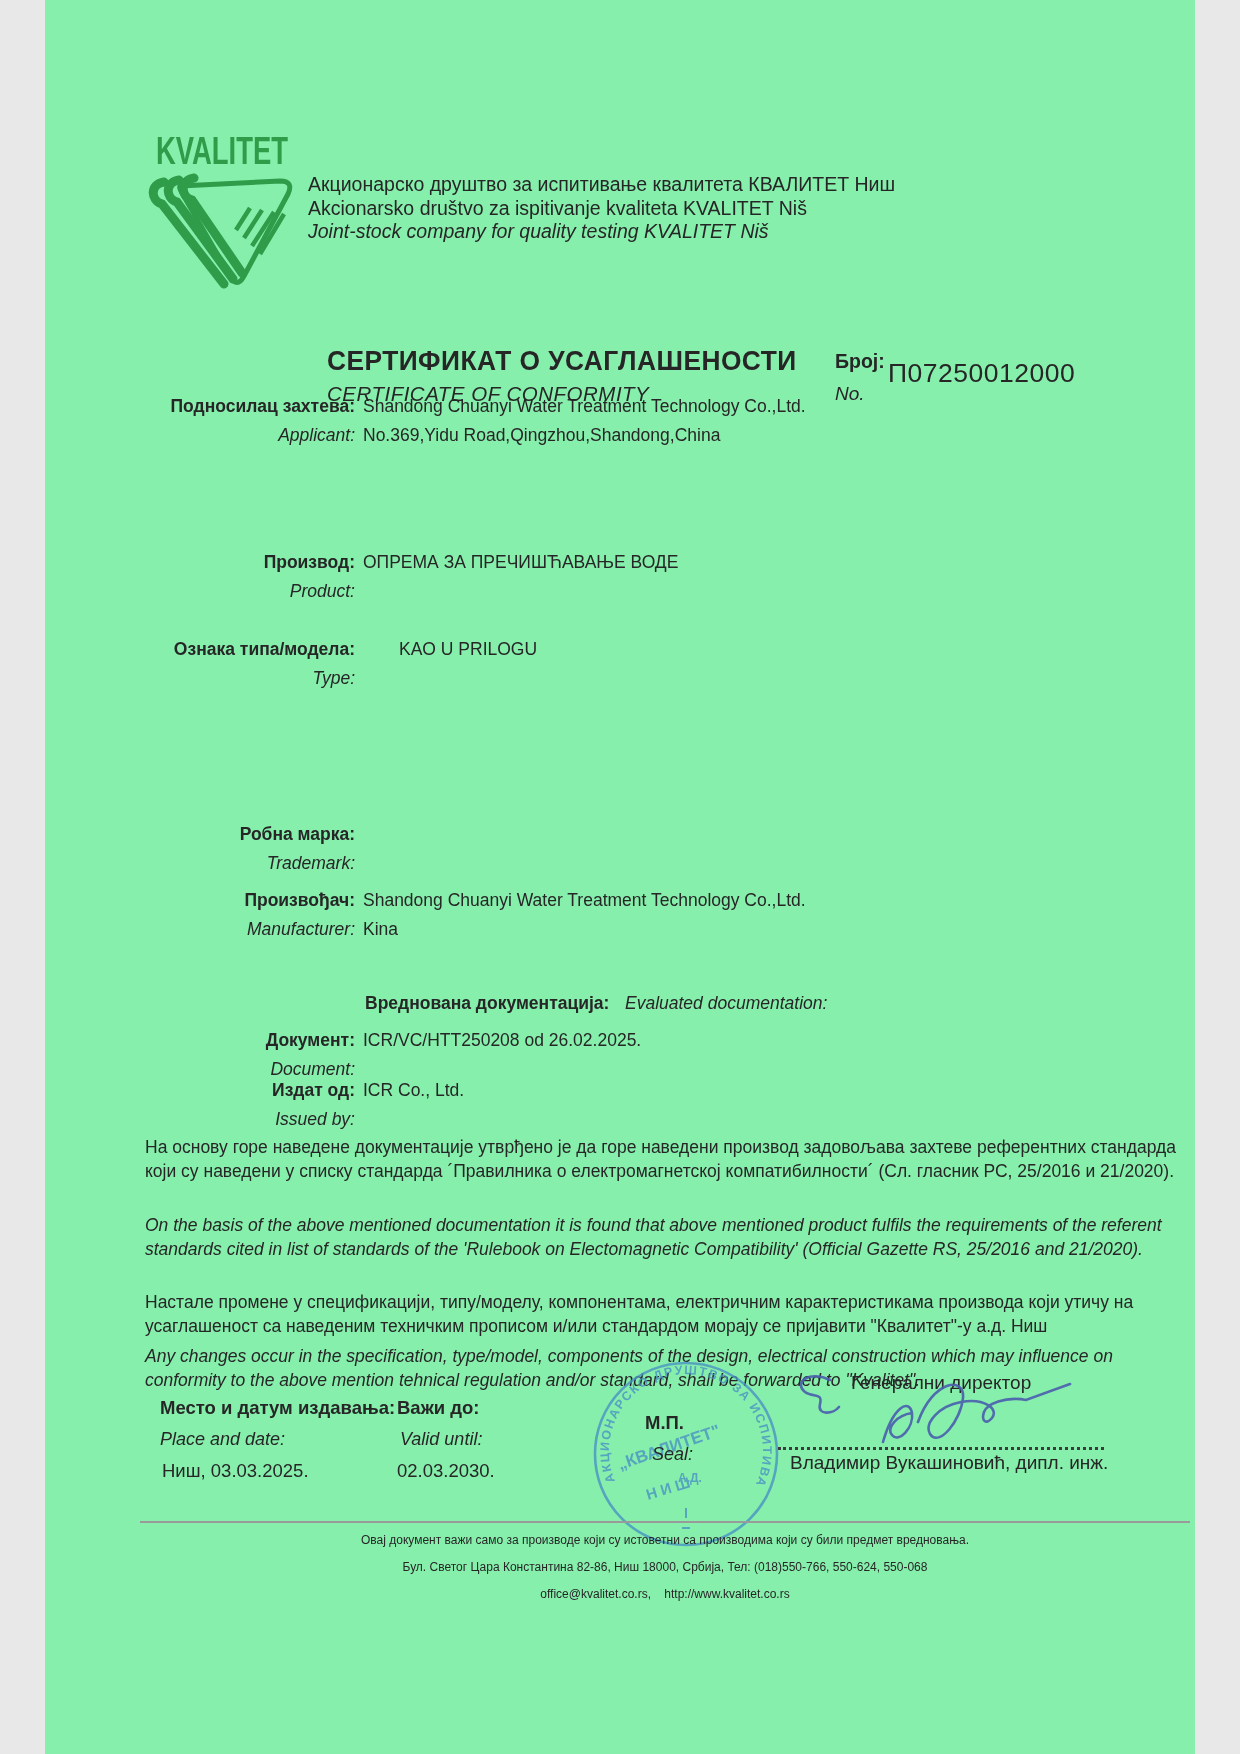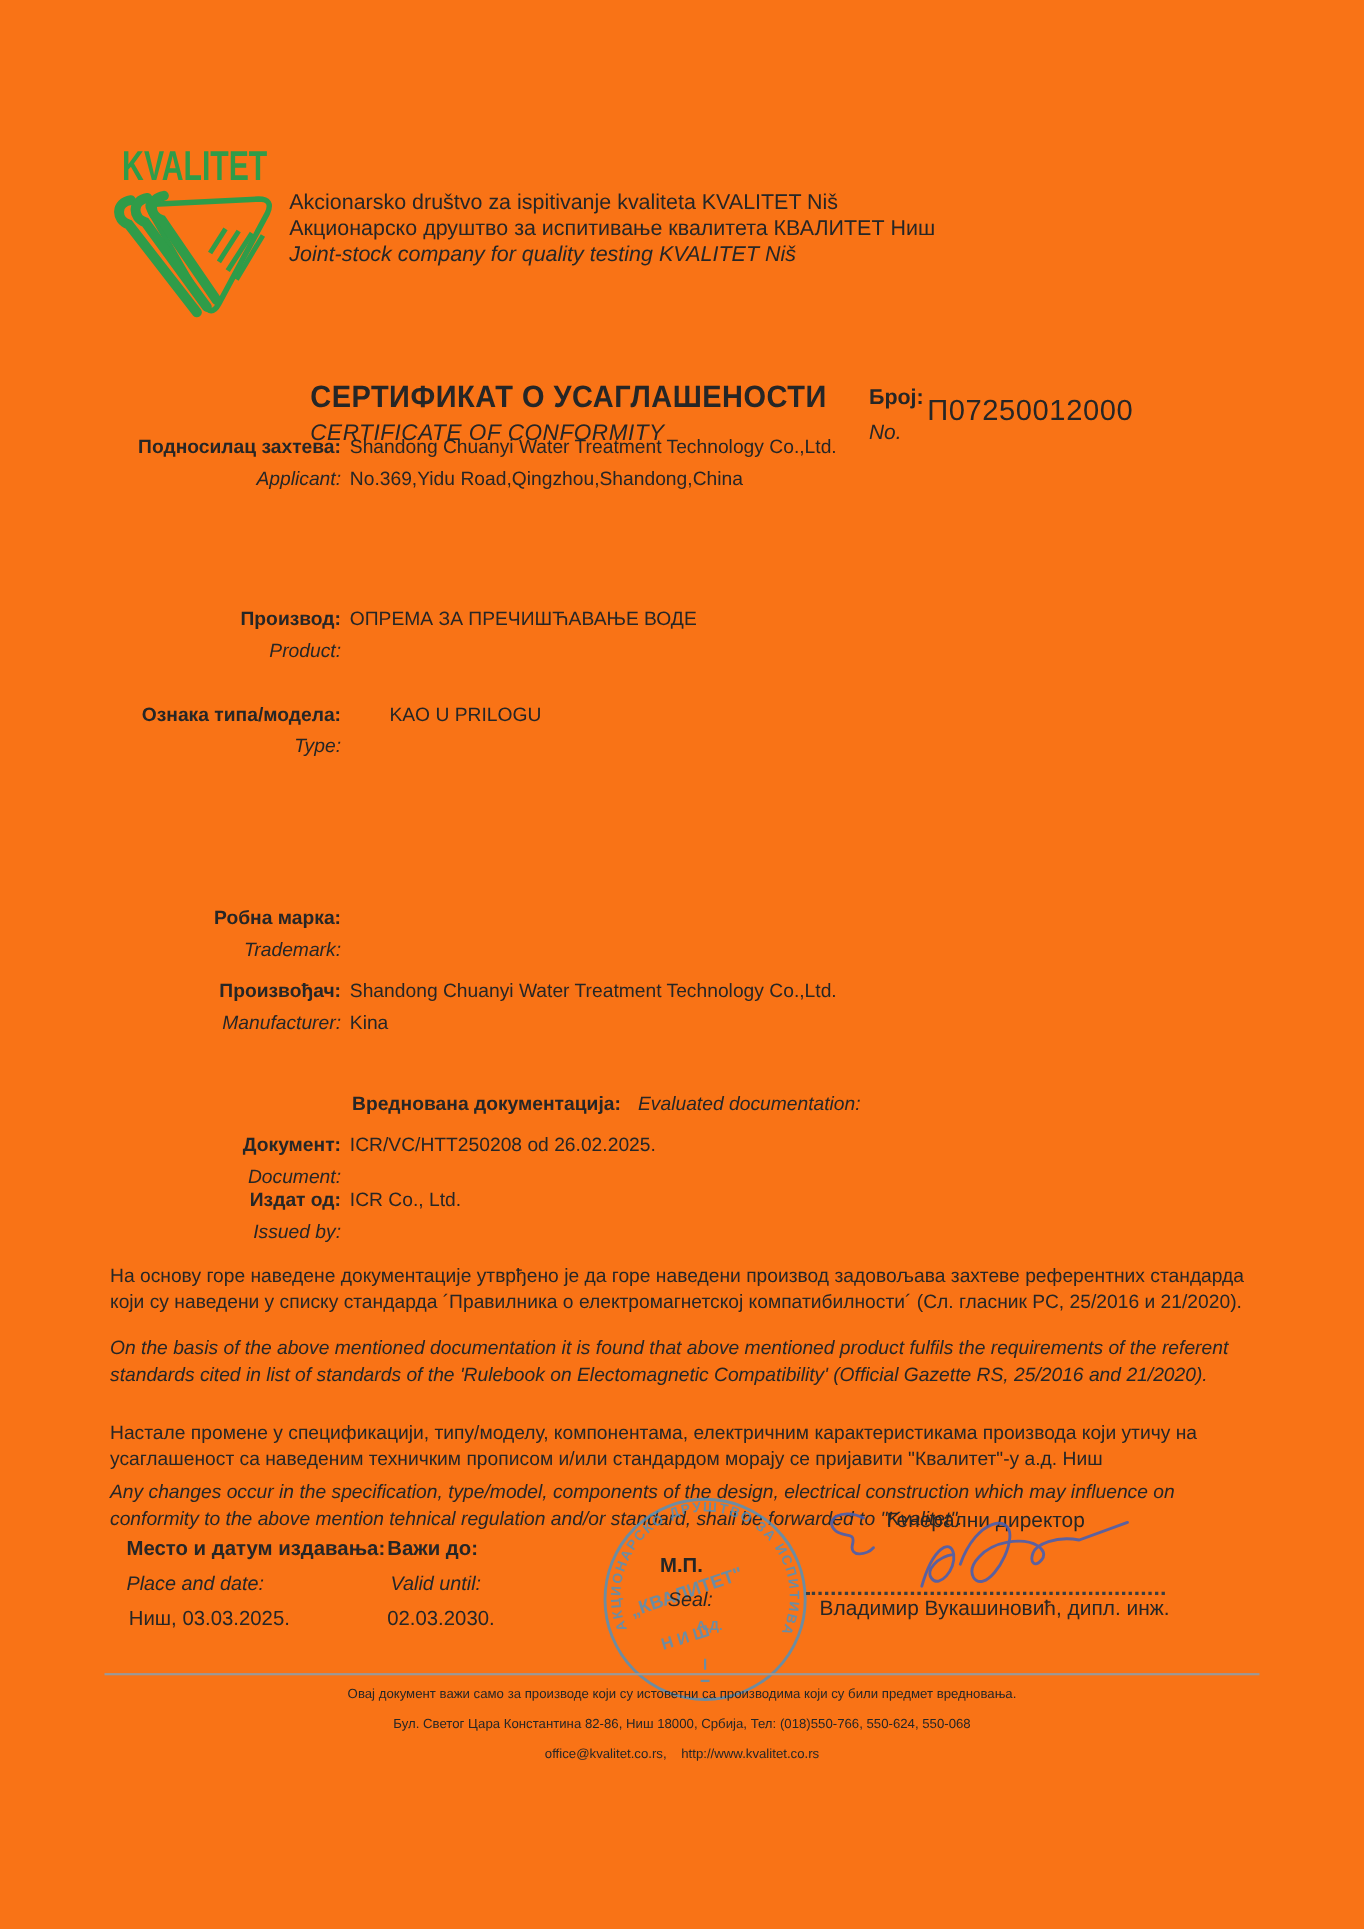--- a/index.html
+++ b/index.html
@@ -1,17 +1,17 @@
 <!DOCTYPE html>
 <html><head>
 <meta charset="utf-8">
 <style>
   html,body{margin:0;padding:0;background:#e8e8e8;}
   .page{
-    position:relative;width:1240px;height:1754px;background:#f97316;
+    position:relative;width:1150px;height:1754px;background:#86efac;
     font-family:"Liberation Sans",sans-serif;color:#262626;overflow:hidden;
     margin:0 auto;
   }
   .abs{position:absolute;}
 
   
   .header-lines{left:263px;top:173px;font-size:19.5px;line-height:23.5px;}
   .header-line-en{font-style:italic;}
 
   
@@ -58,22 +58,22 @@
     <g transform="translate(0,50)" fill="none" stroke="#2f9c49">
       <path d="M40,14 L140,9 Q154,9 148,22 L104,104 Q97,117 90,104 L46,28 Q38,15 40,14 Z" stroke-width="5" stroke-linejoin="round"></path>
       <path d="M24,10 C10,12 10,28 22,32 L84,112" stroke-width="9" stroke-linecap="round"></path>
       <path d="M39,8 C25,10 25,26 37,30 L93,107" stroke-width="9" stroke-linecap="round"></path>
       <path d="M54,6 C40,8 40,24 52,28 L102,101" stroke-width="9" stroke-linecap="round"></path>
       <path d="M96,58 L110,36 M104,66 L122,38 M112,74 L134,40 M120,82 L144,42" stroke-width="4.5"></path>
     </g>
   </svg>
 
   <div class="abs header-lines">
+    <div>Акционарско друштво за испитивање квалитета КВАЛИТЕТ Ниш</div>
     <div>Akcionarsko društvo za ispitivanje kvaliteta KVALITET Niš</div>
-    <div>Акционарско друштво за испитивање квалитета КВАЛИТЕТ Ниш</div>
     <div class="header-line-en">Joint-stock company for quality testing KVALITET Niš</div>
   </div>
 
   <div class="abs title-sr">СЕРТИФИКАТ О УСАГЛАШЕНОСТИ</div>
   <div class="abs title-en">CERTIFICATE OF CONFORMITY</div>
   <div class="abs no-label-sr">Број:</div>
   <div class="abs no-label-en">No.</div>
   <div class="abs cert-number">П07250012000</div>
 
   <div class="field-row" style="top:392px;">
@@ -147,21 +147,21 @@
   <div class="field-row docrow" style="top:1076px;">
     <div class="flabels">
       <div class="lab-sr">Издат од:</div>
       <div class="lab-en">Issued by:</div>
     </div>
     <div class="fvalues">
       <div>ICR Co., Ltd.</div>
     </div>
   </div>
 
-  <div class="statement" style="top:1136px;margin-top:12px;">На основу горе наведене документације утврђено је да горе наведени производ задовољава захтеве референтних стандарда који су наведени у списку стандарда ´Правилника о електромагнетској компатибилности´ (Сл. гласник РС, 25/2016 и 21/2020).</div>
+  <div class="statement" style="top:1136px;">На основу горе наведене документације утврђено је да горе наведени производ задовољава захтеве референтних стандарда који су наведени у списку стандарда ´Правилника о електромагнетској компатибилности´ (Сл. гласник РС, 25/2016 и 21/2020).</div>
   <div class="statement en" style="top:1214px;">On the basis of the above mentioned documentation it is found that above mentioned product fulfils the requirements of the referent standards cited in list of standards of the 'Rulebook on Electomagnetic Compatibility' (Official Gazette RS, 25/2016 and 21/2020).</div>
   <div class="statement" style="top:1291px;">Настале промене у спецификацији, типу/моделу, компонентама, електричним карактеристикама производа који утичу на усаглашеност са наведеним техничким прописом и/или стандардом морају се пријавити "Квалитет"-у а.д. Ниш</div>
   <div class="statement en" style="top:1345px;">Any changes occur in the specification, type/model, components of the design, electrical construction which may influence on conformity to the above mention tehnical regulation and/or standard, shall be forwarded to "Kvalitet".</div>
 
   <svg class="abs" style="left:545px;top:1358px;opacity:.8;" width="192" height="192" viewBox="0 0 192 192">
     <defs>
       <path id="ringPath" d="M25,123 A77,77 0 1 1 167,123" fill="none"></path>
     </defs>
     <circle cx="96" cy="96" r="91" fill="none" stroke="#4b93c4" stroke-width="2.6"></circle>
     <text font-size="12.5" letter-spacing="1.6" fill="#4b93c4" font-weight="bold">

